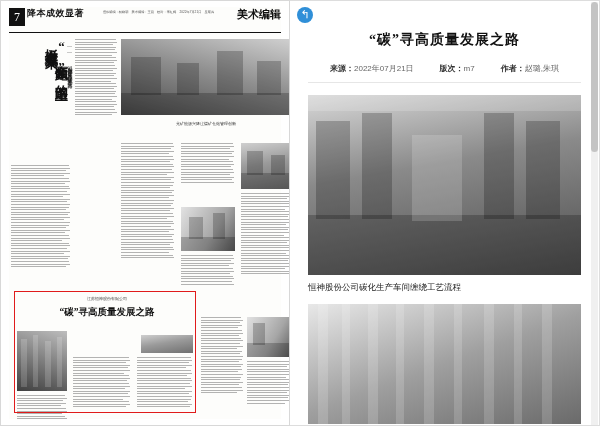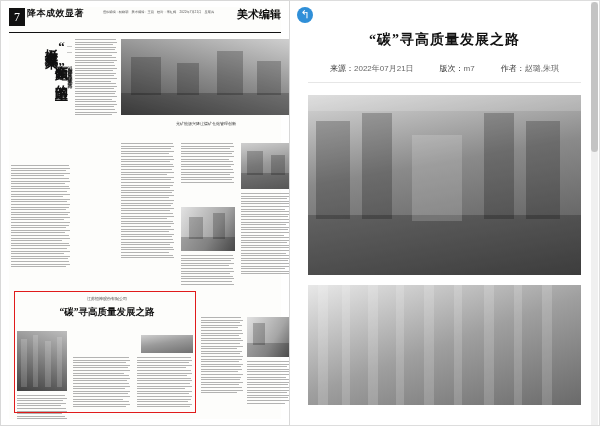--- a/index.html
+++ b/index.html
@@ -212,21 +212,21 @@
   .art-meta {
     margin-top: 14px;
     display: flex;
     justify-content: center;
     gap: 26px;
     font-size: 8px;
     color: #666;
     border-bottom: 1px solid #e6e6e6;
     padding-bottom: 8px;
   }
-  .art-meta span b { font-weight: normal; color: #333; }
+  .art-meta span b { font-weight: bold; color: #333; }
   .art-photo {
     margin-top: 12px;
     width: 100%;
     height: 180px;
     background: linear-gradient(170deg,#d8d8d8 0%,#8a8a8a 40%,#4e4e4e 100%);
     position: relative;
     overflow: hidden;
   }
   .art-photo.two {
     margin-top: 10px;
@@ -665,20 +665,21 @@
           <span style="left:54px;top:18px;width:30px;height:106px;"></span>
           <span style="left:176px;top:18px;width:30px;height:106px;"></span>
           <span style="left:218px;top:26px;width:34px;height:98px;"></span>
         </div>
         <div class="tex-rows">
           <span style="left:104px;top:40px;width:50px;height:86px;"></span>
           <span style="left:0;top:0;width:100%;height:16px;"></span>
         </div>
       </div>
 
+      <div class="art-caption">恒神股份公司碳化生产车间缠绕工艺流程</div>
 
       <div class="art-photo two">
         <div class="tex-rows">
           <span style="left:10px;top:0;width:10px;height:120px;"></span>
           <span style="left:34px;top:0;width:8px;height:120px;"></span>
           <span style="left:60px;top:0;width:10px;height:120px;"></span>
           <span style="left:88px;top:0;width:8px;height:120px;"></span>
           <span style="left:116px;top:0;width:10px;height:120px;"></span>
           <span style="left:146px;top:0;width:8px;height:120px;"></span>
           <span style="left:176px;top:0;width:10px;height:120px;"></span>

